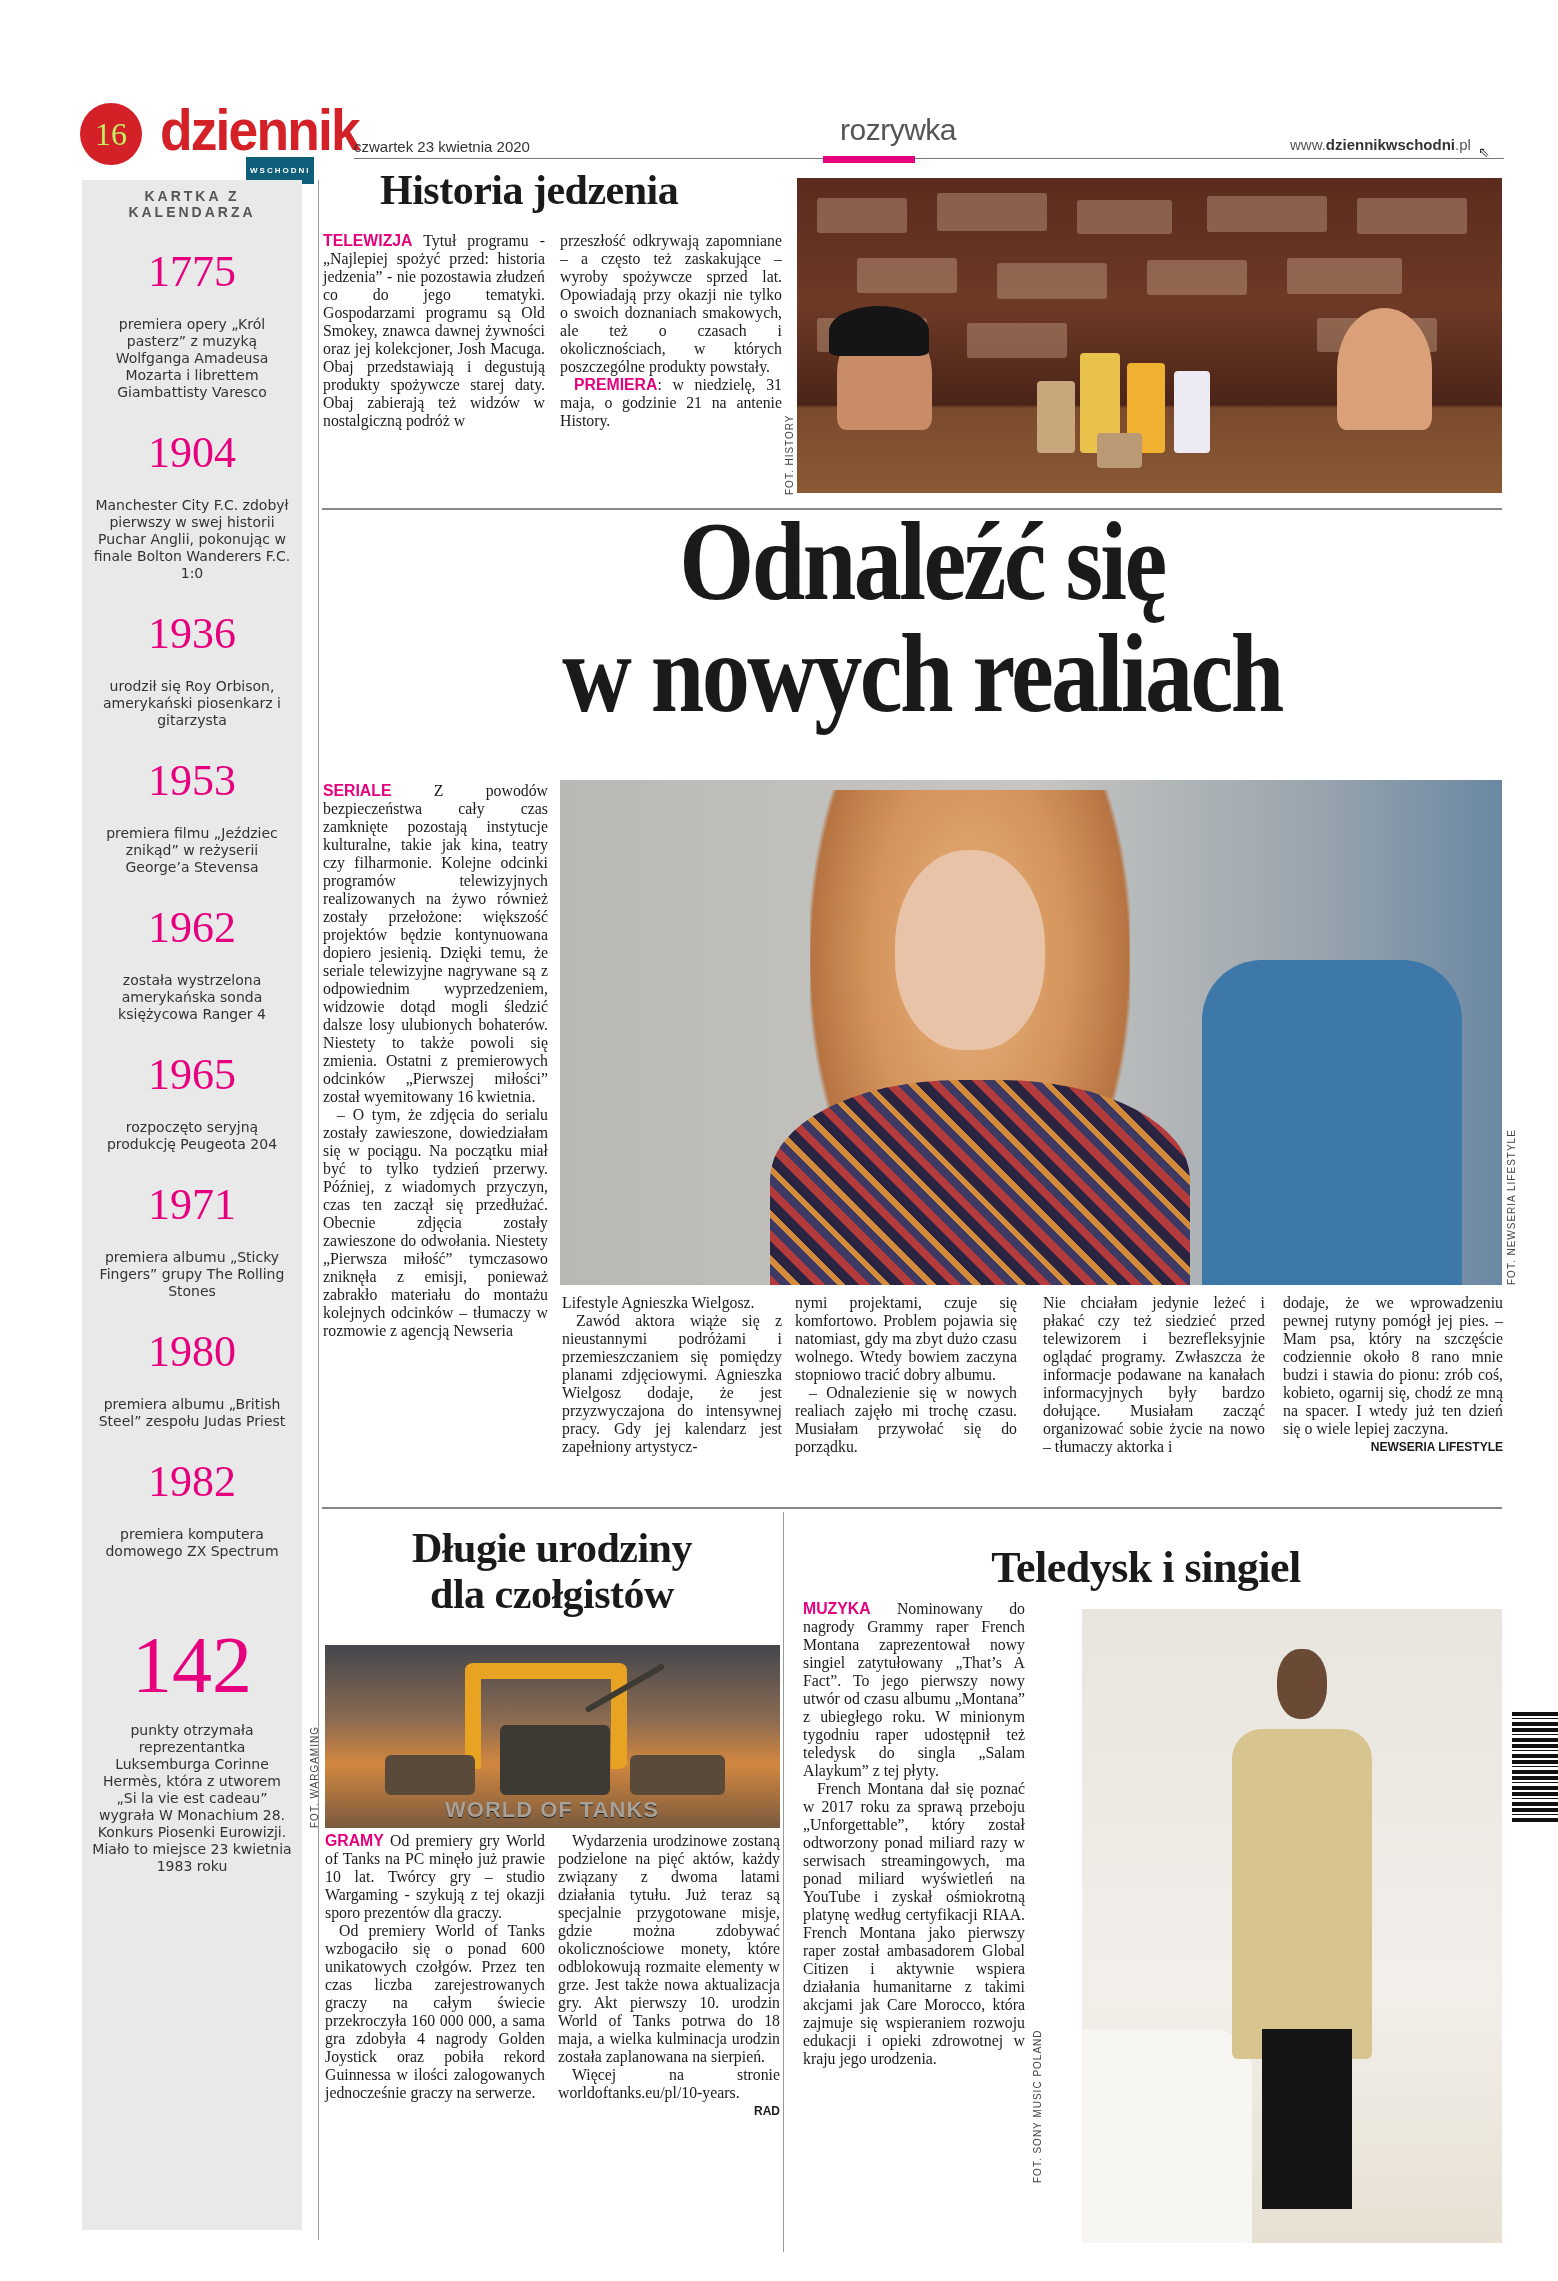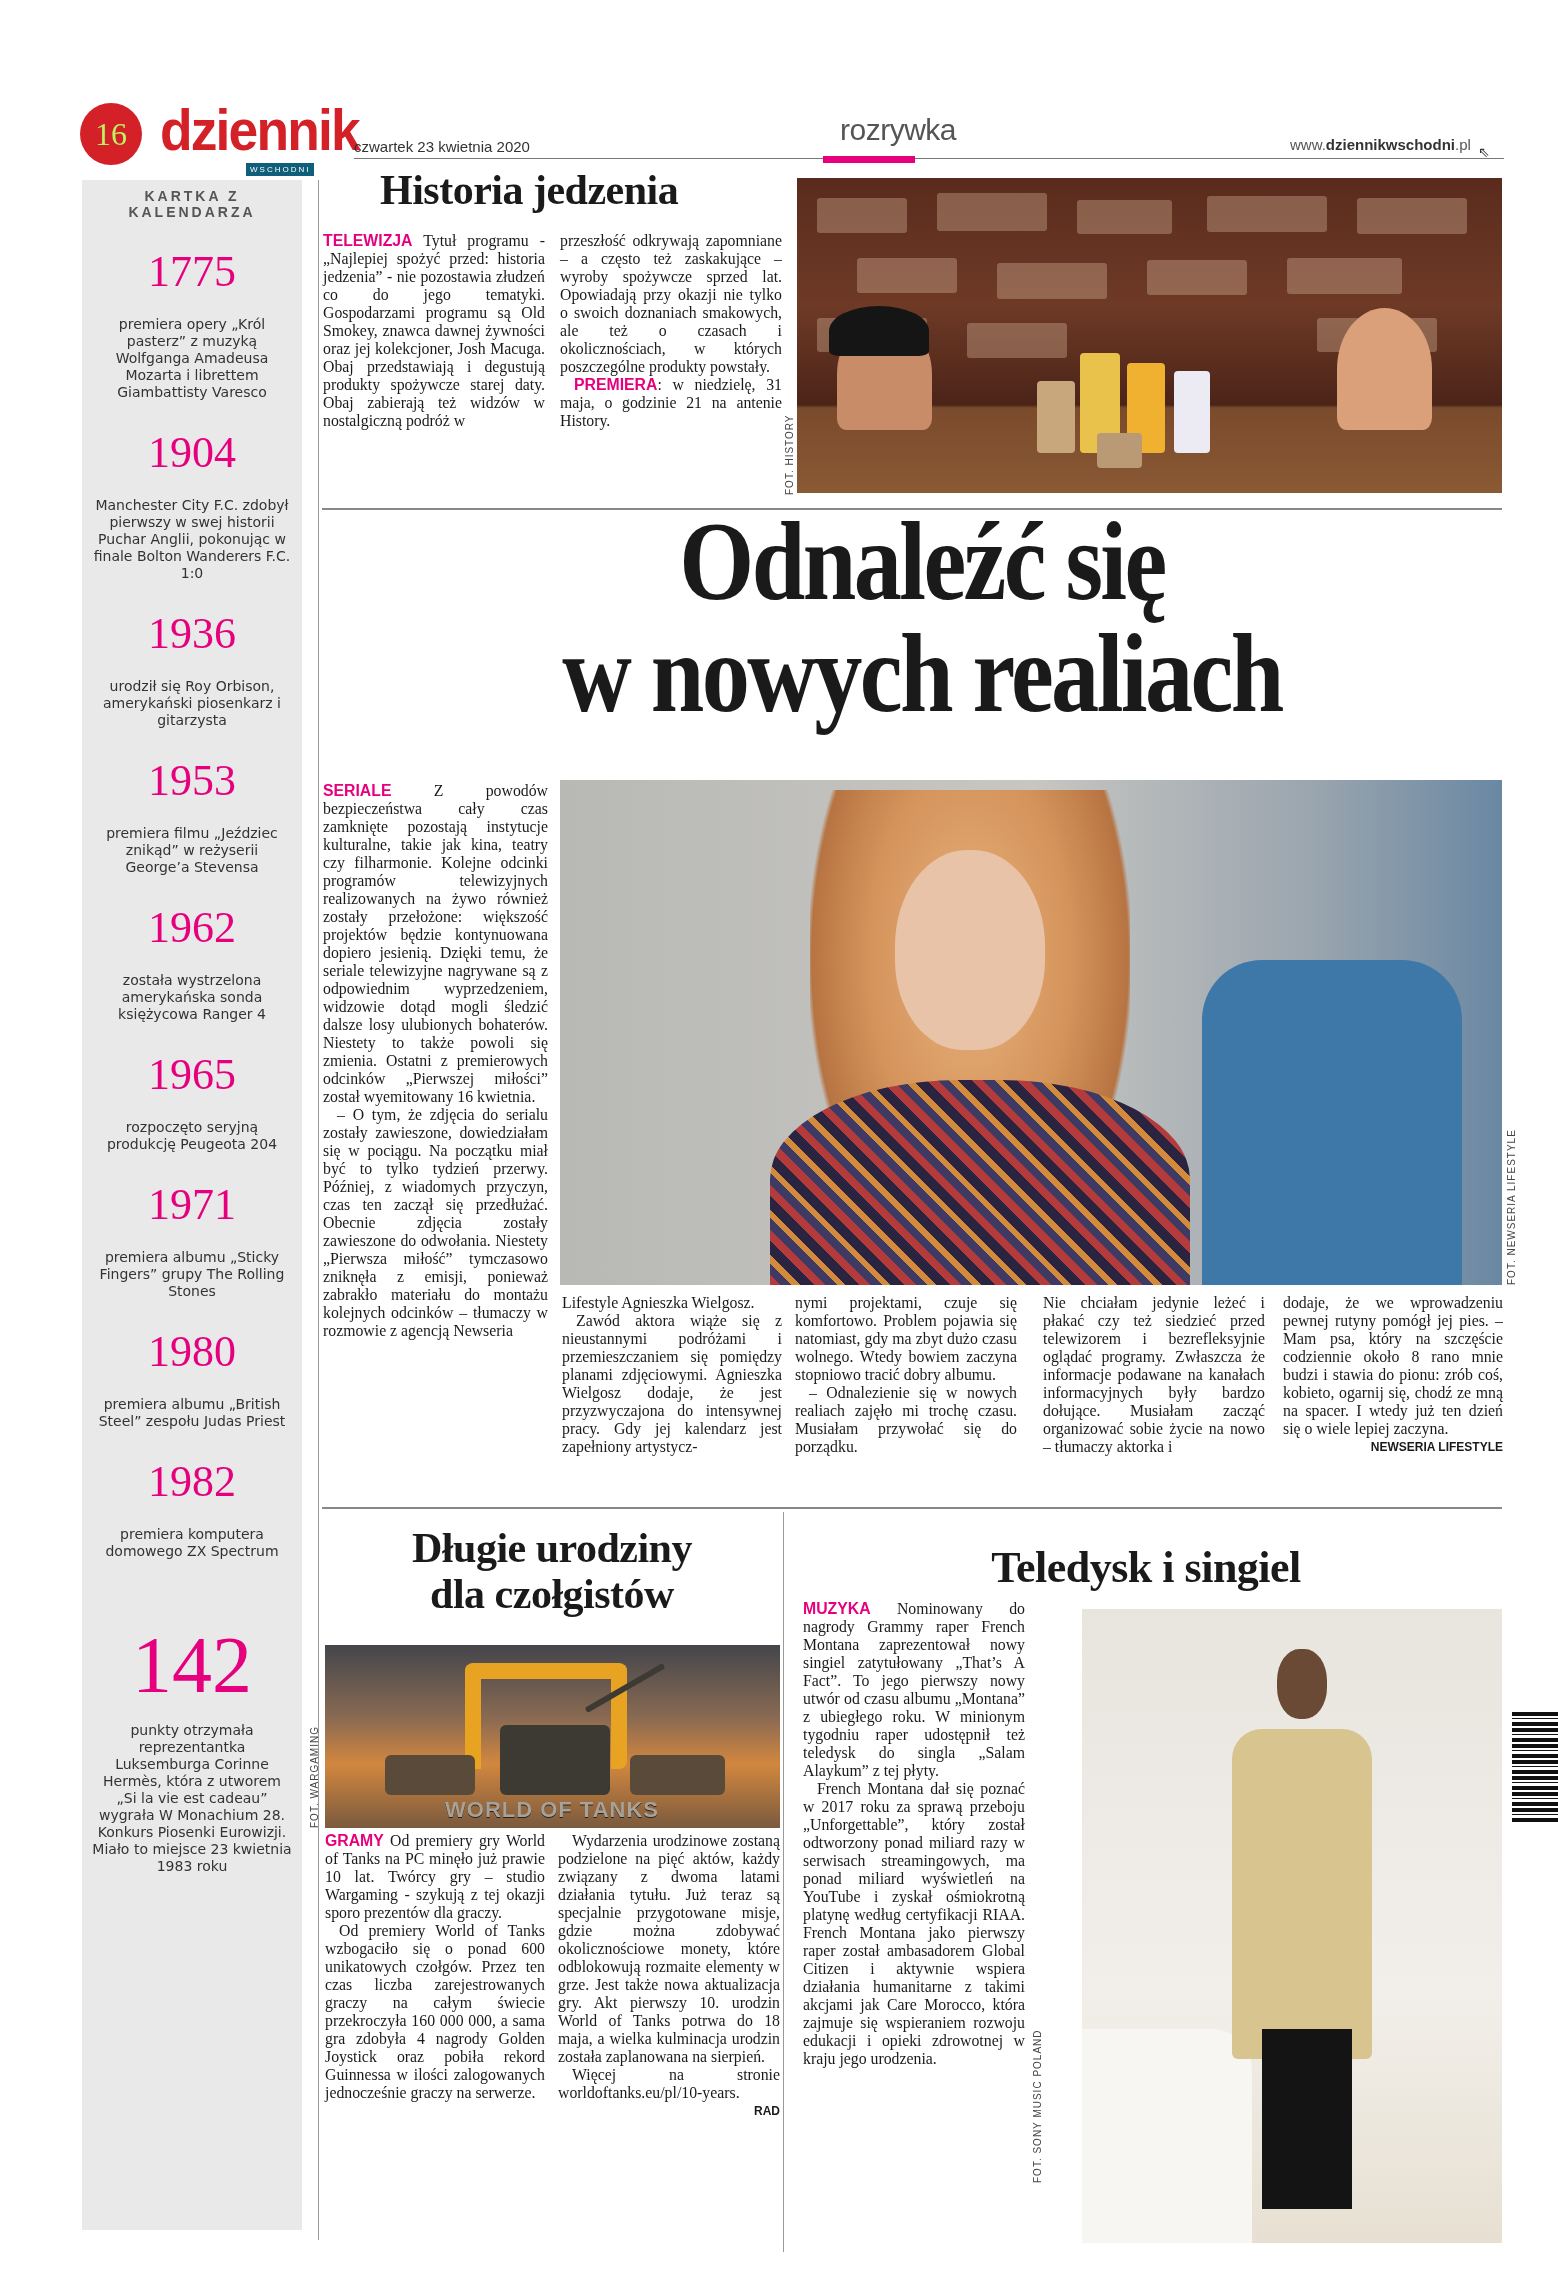--- a/index.html
+++ b/index.html
@@ -2,21 +2,21 @@
 <html><head>
 <meta charset="utf-8">
 <style>
   html, body { margin: 0; padding: 0; background: #ffffff; }
   body { width: 1558px; height: 2281px; position: relative; overflow: hidden; font-family: "Liberation Serif", serif; color: #1a1a1a; }
   .abs { position: absolute; }
 
   
   .page-num { left: 80px; top: 103px; width: 62px; height: 62px; border-radius: 50%; background: #d42027; color: #bef264; font-family: "Liberation Serif", serif; font-size: 32px; line-height: 62px; text-align: center; }
   .logo { left: 160px; top: 98px; font-family: "Liberation Sans", sans-serif; font-weight: bold; font-size: 58px; color: #d42027; letter-spacing: -2px; line-height: 64px; transform: scaleX(0.92); transform-origin: left center; }
-  .logo-sub { left: 246px; top: 157px; background: #0f5e7a; color: #fff; font-family: "Liberation Sans", sans-serif; font-weight: normal; font-size: 8px; letter-spacing: 2px; padding: 2px 4px; margin-top: 6px; }
+  .logo-sub { left: 246px; top: 157px; background: #0f5e7a; color: #fff; font-family: "Liberation Sans", sans-serif; font-weight: bold; font-size: 8px; letter-spacing: 2px; padding: 9px 4px; }
   .date { left: 354px; top: 138px; font-family: Liberation Sans, sans-serif; font-size: 15px; color: #333; }
   .header-rule { left: 354px; top: 158px; width: 1150px; height: 1px; background: #777; }
   .section { left: 840px; top: 113px; font-family: "Liberation Sans", sans-serif; font-size: 30px; color: #555; letter-spacing: -0.5px; }
   .section-bar { left: 823px; top: 156px; width: 92px; height: 7px; background: #e6007e; }
   .site { left: 1290px; top: 136px; font-family: "Liberation Sans", sans-serif; font-size: 15px; color: #555; }
   .site b { color: #333; }
   .cursor { left: 1478px; top: 144px; font-size: 14px; color: #333; }
 
   
   .sidebar { left: 82px; top: 180px; width: 220px; height: 2050px; background: #e9e9e9; text-align: center; }

